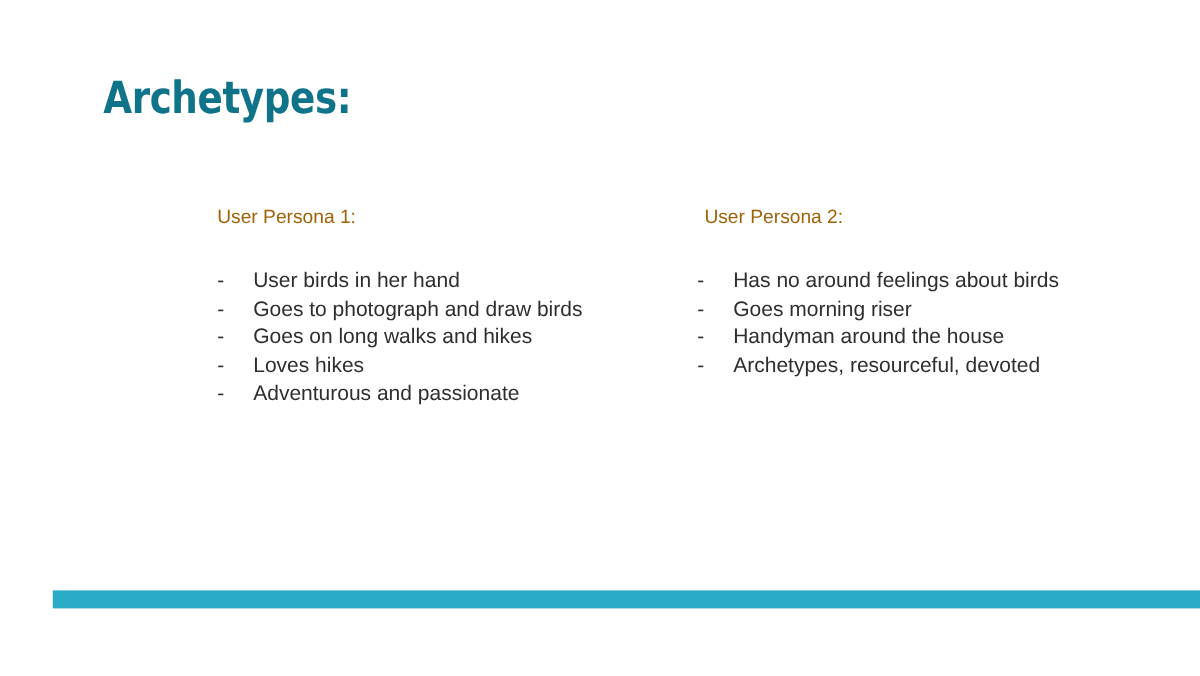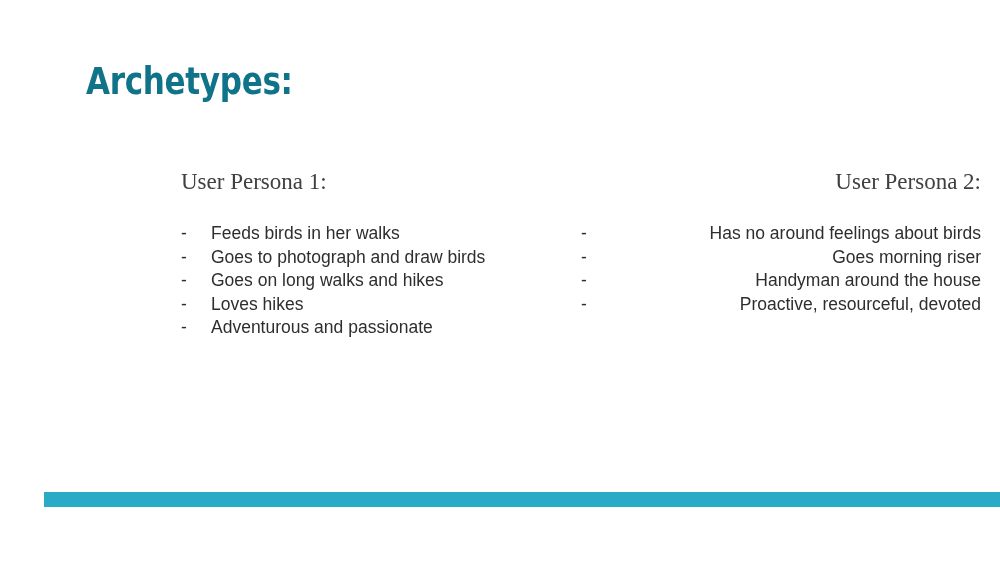--- a/index.html
+++ b/index.html
@@ -46,26 +46,25 @@
     position: absolute;
     top: 0;
   }
   .column-left {
     left: 137px;
     width: 360px;
   }
   .column-right {
     left: 537px;
     width: 400px;
-    text-align: right;
   }
   .column-heading {
-    font-family: Liberation Serif, serif;
-    font-size: 23px;
-    color: #404040;
+    font-family: Liberation Sans, sans-serif;
+    font-size: 16px;
+    color: #a16207;
     line-height: 24px;
     white-space: nowrap;
     margin: 0 0 28px 0;
   }
   .column-left .column-heading {
     padding-left: 0px;
   }
   .column-right .column-heading {
     padding-left: 6px;
   }
@@ -111,21 +110,21 @@
 
   <div class="slide-title">Archetypes:</div>
 
   <div class="content-area">
 
     <div class="column column-left">
       <div class="column-heading">User Persona 1:</div>
       <ul class="bullet-list">
         <li class="bullet-item">
           <span class="bullet-marker">-</span>
-          <span class="bullet-text">Feeds birds in her walks</span>
+          <span class="bullet-text">User birds in her hand</span>
         </li>
         <li class="bullet-item">
           <span class="bullet-marker">-</span>
           <span class="bullet-text">Goes to photograph and draw birds</span>
         </li>
         <li class="bullet-item">
           <span class="bullet-marker">-</span>
           <span class="bullet-text">Goes on long walks and hikes</span>
         </li>
         <li class="bullet-item">
@@ -149,21 +148,21 @@
         <li class="bullet-item">
           <span class="bullet-marker">-</span>
           <span class="bullet-text">Goes morning riser</span>
         </li>
         <li class="bullet-item">
           <span class="bullet-marker">-</span>
           <span class="bullet-text">Handyman around the house</span>
         </li>
         <li class="bullet-item">
           <span class="bullet-marker">-</span>
-          <span class="bullet-text">Proactive, resourceful, devoted</span>
+          <span class="bullet-text">Archetypes, resourceful, devoted</span>
         </li>
       </ul>
     </div>
 
   </div>
 
   <div class="bottom-bar"></div>
 
 </div>
 

